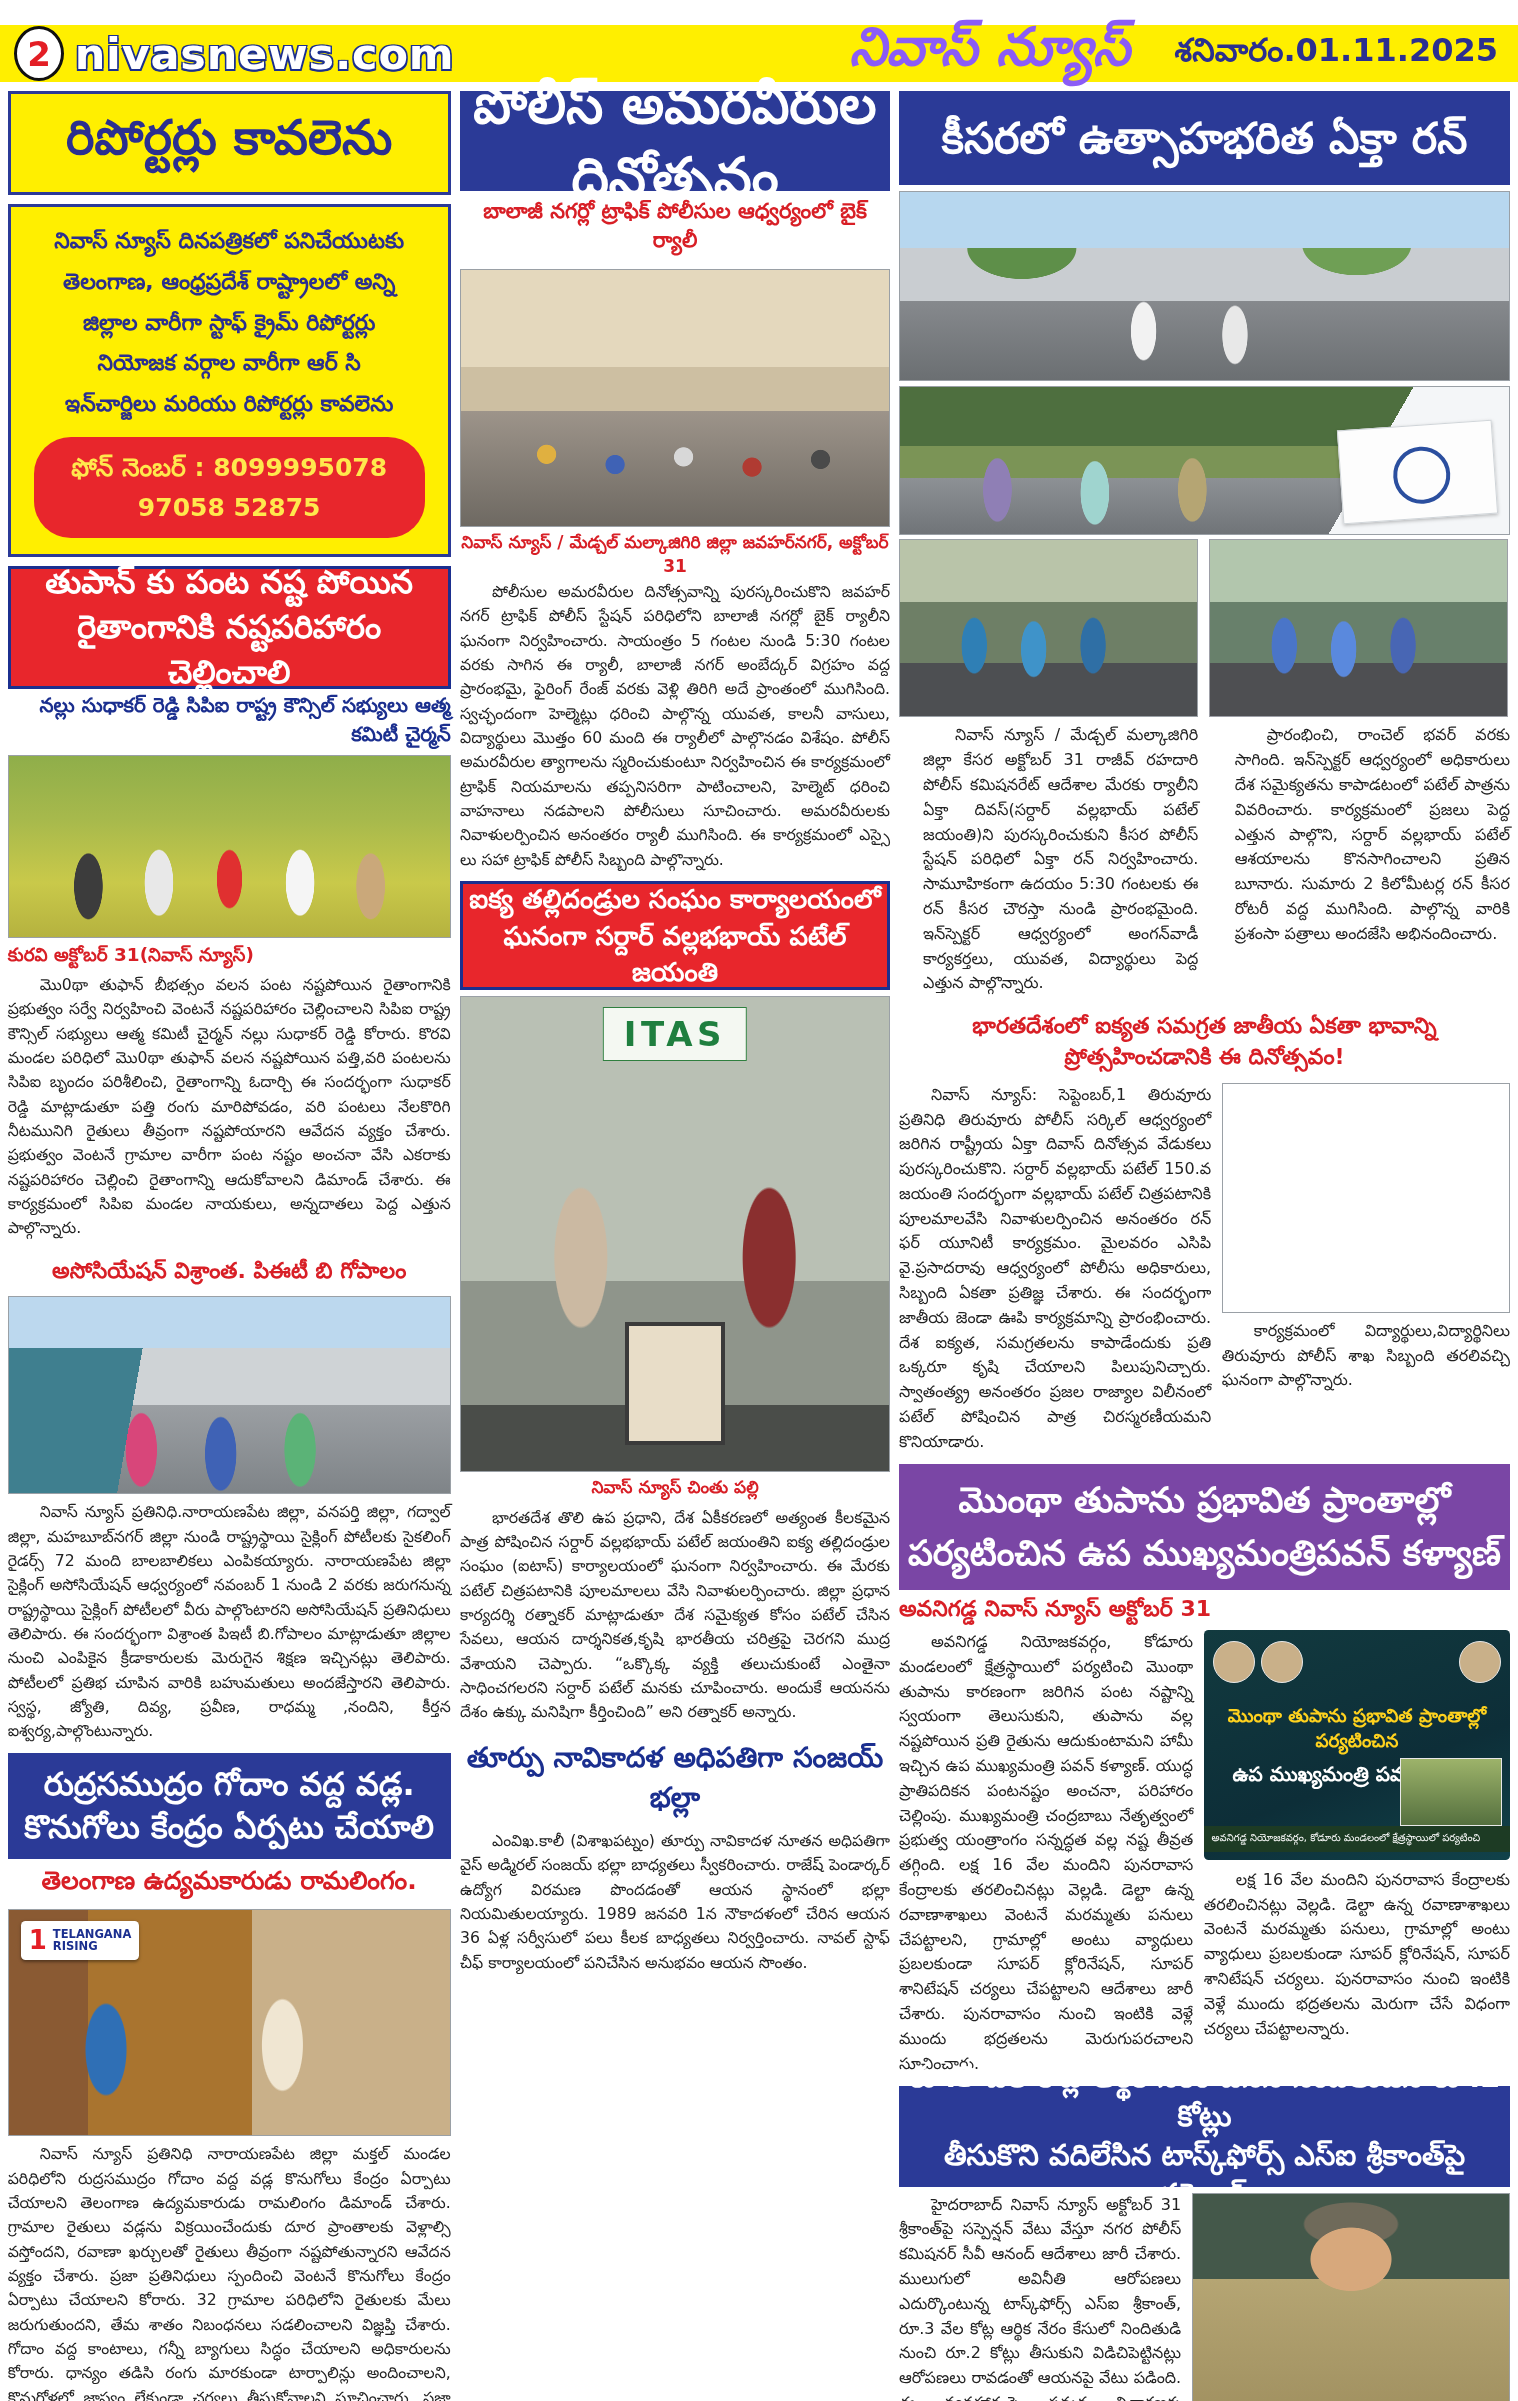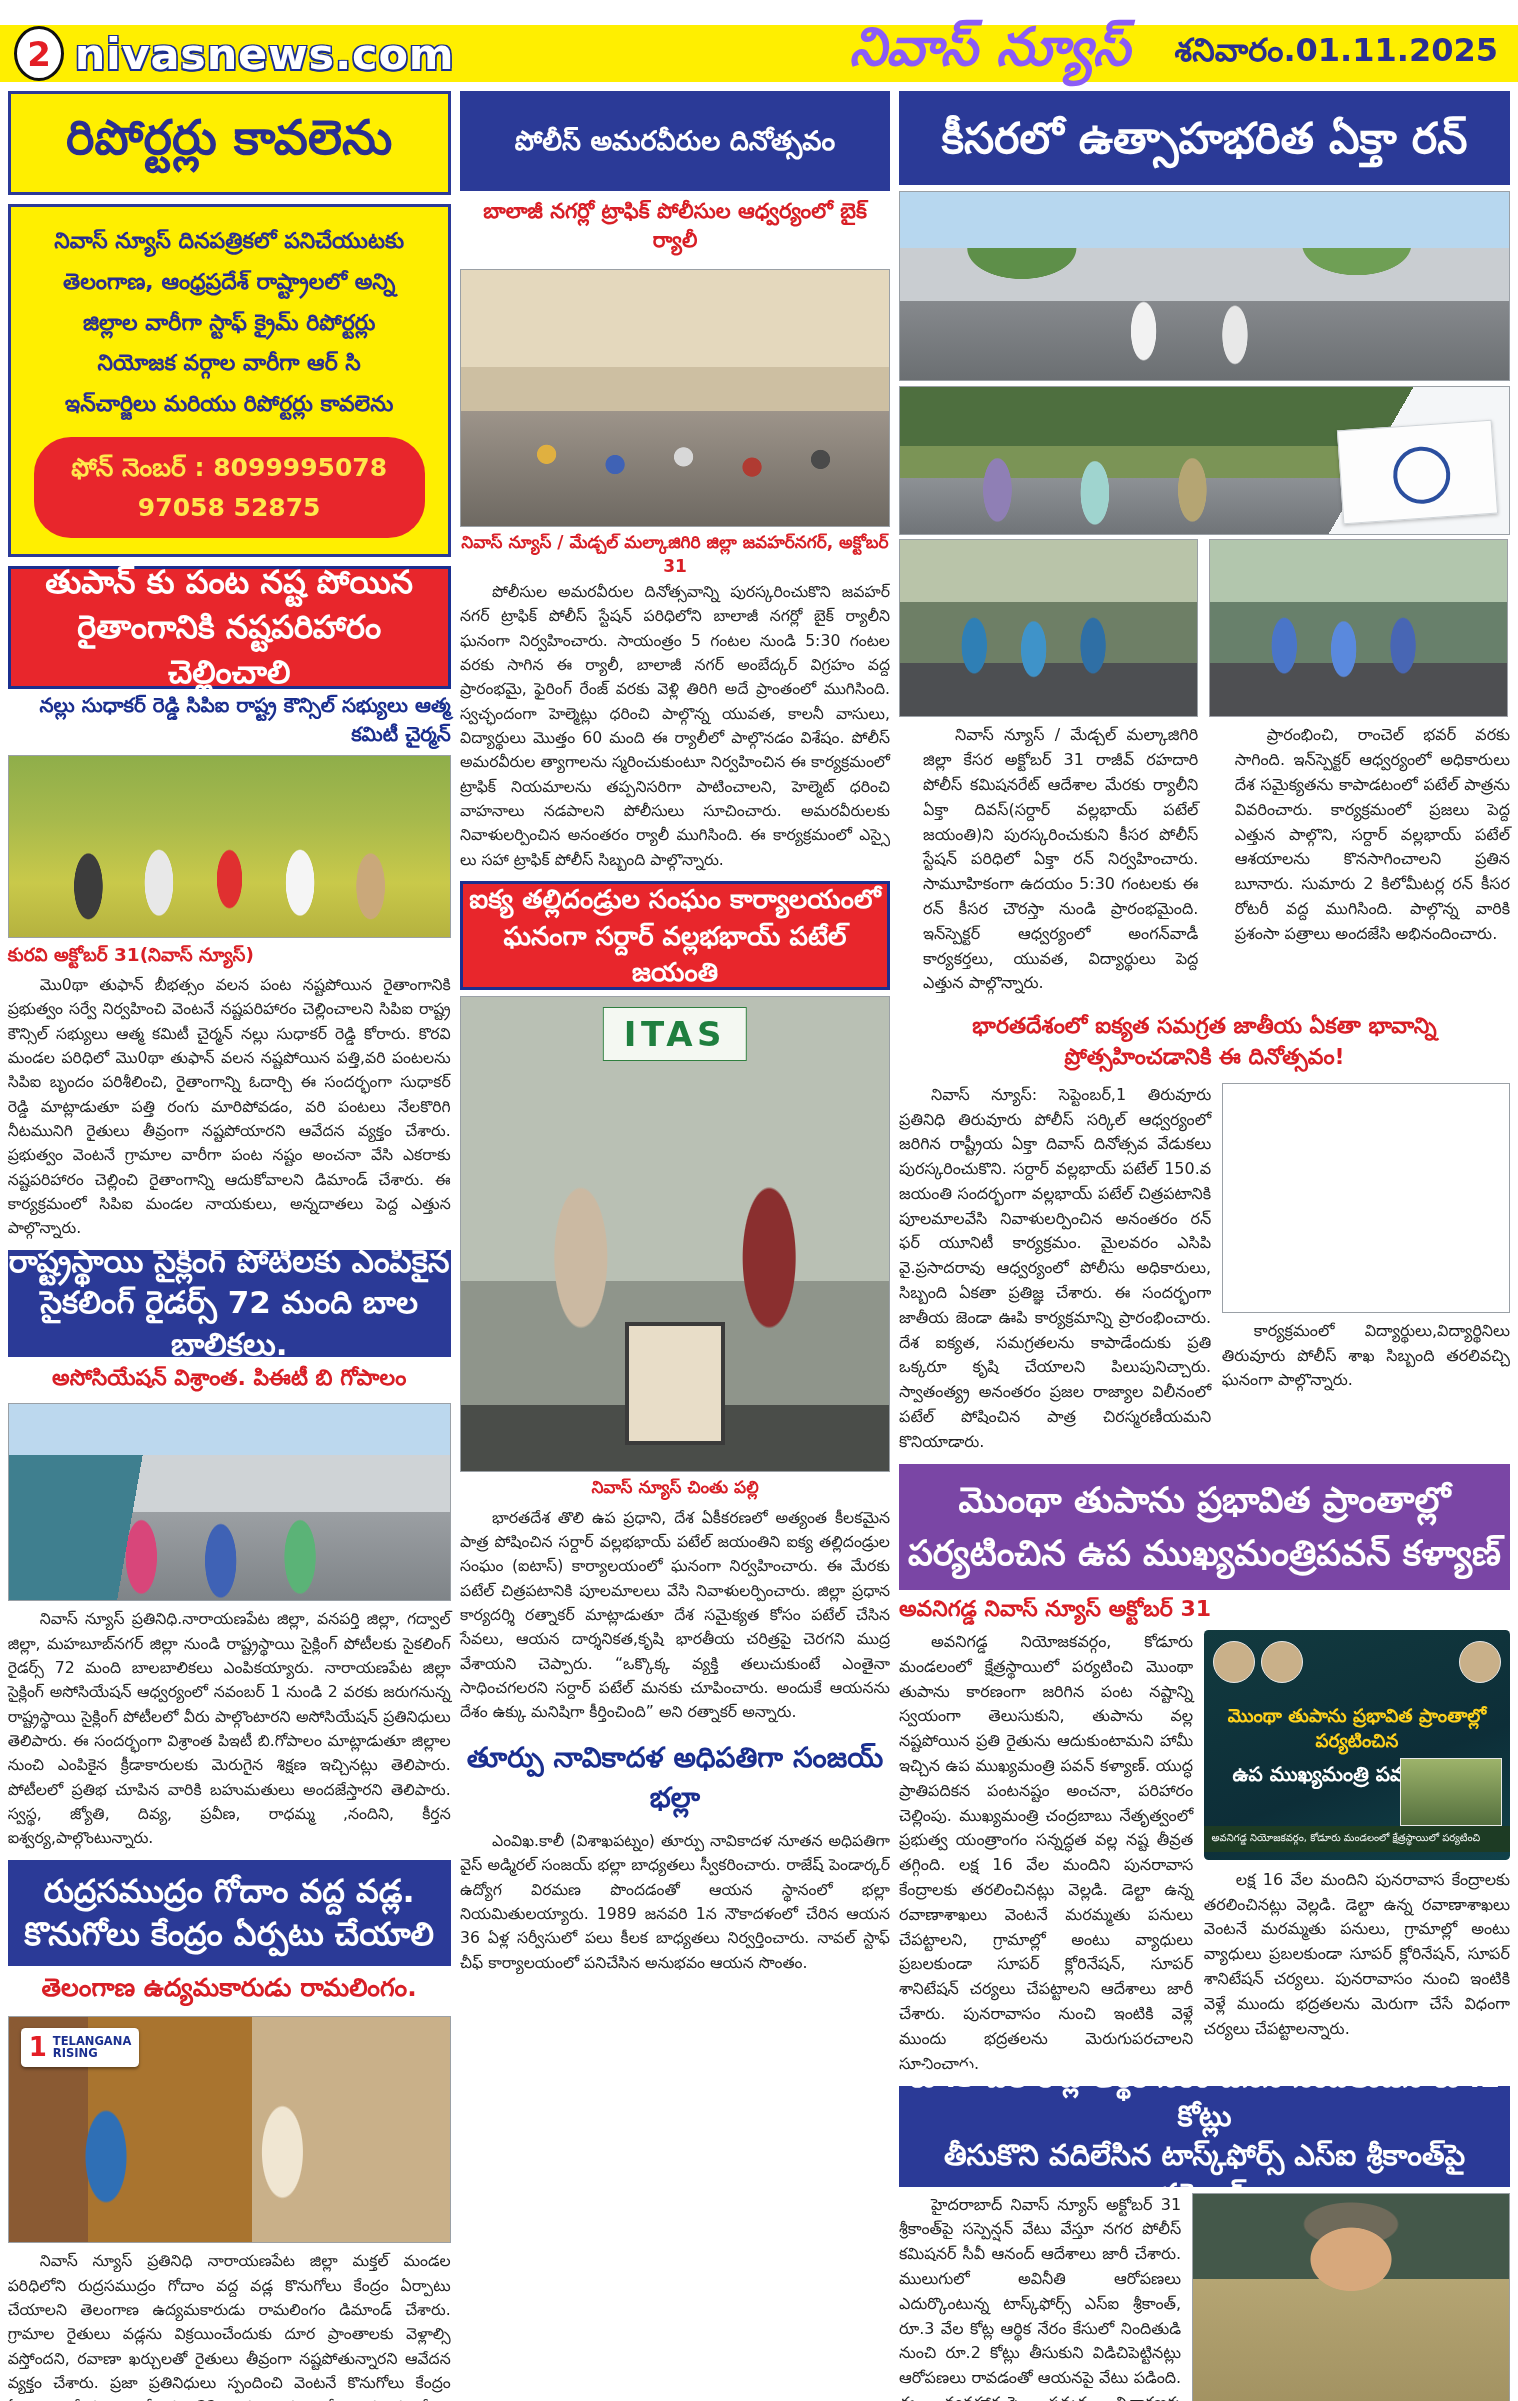--- a/index.html
+++ b/index.html
@@ -175,22 +175,20 @@
     <div class="gap"></div>
 
     <div class="redbox prelines" style="height:117px;font-size:32px;">తుపాన్ కు పంట నష్ట పోయిన
 రైతాంగానికి నష్టపరిహారం చెల్లించాలి</div>
     <div class="sub-blue">నల్లు సుధాకర్ రెడ్డి సిపిఐ రాష్ట్ర కౌన్సిల్ సభ్యులు ఆత్మ కమిటీ చైర్మన్</div>
     <div class="photo ph-field" style="height:183px;"></div>
     <div class="dateline">కురవి అక్టోబర్ 31(నివాస్ న్యూస్)</div>
     <div class="body-tx">మొ0థా తుఫాన్ బీభత్సం వలన పంట నష్టపోయిన రైతాంగానికి ప్రభుత్వం సర్వే నిర్వహించి వెంటనే నష్టపరిహారం చెల్లించాలని సిపిఐ రాష్ట్ర కౌన్సిల్ సభ్యులు ఆత్మ కమిటీ చైర్మన్ నల్లు సుధాకర్ రెడ్డి కోరారు.   కొరవి మండల పరిధిలో మొ0థా తుఫాన్ వలన నష్టపోయిన పత్తి,వరి పంటలను సిపిఐ బృందం పరిశీలించి, రైతాంగాన్ని ఓదార్చి ఈ సందర్భంగా సుధాకర్ రెడ్డి మాట్లాడుతూ పత్తి రంగు మారిపోవడం, వరి పంటలు నేలకొరిగి నీటమునిగి రైతులు తీవ్రంగా నష్టపోయారని ఆవేదన వ్యక్తం చేశారు. ప్రభుత్వం వెంటనే గ్రామాల వారీగా పంట నష్టం అంచనా వేసి ఎకరాకు నష్టపరిహారం చెల్లించి రైతాంగాన్ని ఆదుకోవాలని డిమాండ్ చేశారు. ఈ కార్యక్రమంలో సిపిఐ మండల నాయకులు, అన్నదాతలు పెద్ద ఎత్తున పాల్గొన్నారు.</div>
     <div class="gap"></div>
 
-    <div class="hbox prelines" style="height:107px;font-size:31px;">రాష్ట్రస్థాయి సైక్లింగ్ పోటీలకు ఎంపికైన
-సైకలింగ్ రైడర్స్ 72 మంది బాల బాలికలు.</div>
     <div class="sub-red">అసోసియేషన్ విశ్రాంత. పిఈటీ బి గోపాలం</div>
     <div class="photo ph-cycle" style="height:198px;"></div>
     <div class="gap" style="height:6.1px;"></div>
     <div class="body-tx">నివాస్ న్యూస్ ప్రతినిధి.నారాయణపేట జిల్లా, వనపర్తి జిల్లా, గద్వాల్ జిల్లా, మహబూబ్‌నగర్ జిల్లా నుండి రాష్ట్రస్థాయి సైక్లింగ్ పోటీలకు సైకలింగ్ రైడర్స్ 72 మంది బాలబాలికలు ఎంపికయ్యారు. నారాయణపేట జిల్లా సైక్లింగ్ అసోసియేషన్ ఆధ్వర్యంలో నవంబర్ 1 నుండి 2 వరకు జరుగనున్న రాష్ట్రస్థాయి సైక్లింగ్ పోటీలలో వీరు పాల్గొంటారని అసోసియేషన్ ప్రతినిధులు తెలిపారు. ఈ సందర్భంగా విశ్రాంత పిఇటీ బి.గోపాలం మాట్లాడుతూ జిల్లాల నుంచి ఎంపికైన క్రీడాకారులకు మెరుగైన శిక్షణ ఇచ్చినట్లు తెలిపారు. పోటీలలో ప్రతిభ చూపిన వారికి బహుమతులు అందజేస్తారని తెలిపారు. స్వస్థ, జ్యోతి, దివ్య, ప్రవీణ, రాధమ్మ ,నందిని, కీర్తన ఐశ్వర్య,పాల్గొంటున్నారు.</div>
     <div class="gap"></div>
 
     <div class="hbox prelines" style="height:106px;font-size:32px;">రుద్రసముద్రం గోదాం వద్ద వడ్ల.
 కొనుగోలు కేంద్రం ఏర్పటు చేయాలి</div>
     <div class="sub-red" style="font-size:25px;">తెలంగాణ ఉద్యమకారుడు రామలింగం.</div>
     <div class="photo ph-office" style="height:227px;">
@@ -198,21 +196,21 @@
         <span class="tg-one">1</span>
         <span class="tg-text">TELANGANA
 RISING</span>
       </div>
     </div>
     <div class="gap" style="height:6.1px;"></div>
     <div class="body-tx">నివాస్ న్యూస్ ప్రతినిధి నారాయణపేట జిల్లా మక్తల్ మండల పరిధిలోని రుద్రసముద్రం గోదాం వద్ద వడ్ల కొనుగోలు కేంద్రం ఏర్పాటు చేయాలని తెలంగాణ ఉద్యమకారుడు రామలింగం డిమాండ్ చేశారు. గ్రామాల రైతులు వడ్లను విక్రయించేందుకు దూర ప్రాంతాలకు వెళ్లాల్సి వస్తోందని, రవాణా ఖర్చులతో రైతులు తీవ్రంగా నష్టపోతున్నారని ఆవేదన వ్యక్తం చేశారు. ప్రజా ప్రతినిధులు స్పందించి వెంటనే కొనుగోలు కేంద్రం ఏర్పాటు చేయాలని కోరారు. 32 గ్రామాల పరిధిలోని రైతులకు మేలు జరుగుతుందని, తేమ శాతం నిబంధనలు సడలించాలని విజ్ఞప్తి చేశారు. గోదాం వద్ద కాంటాలు, గన్నీ బ్యాగులు సిద్ధం చేయాలని అధికారులను కోరారు. ధాన్యం తడిసి రంగు మారకుండా టార్పాలిన్లు అందించాలని, కొనుగోళ్లలో జాప్యం లేకుండా చర్యలు తీసుకోవాలని సూచించారు. ప్రజా పక్షాన పోరాటం కొనసాగిస్తామని హెచ్చరించారు.</div>
   </div>
 
   <div class="col col-mid">
-    <div class="hbox" style="height:100px;font-size:27px;">పోలీస్ అమరవీరుల దినోత్సవం</div>
+    <div class="hbox" style="height:100px;font-size:53px;">పోలీస్ అమరవీరుల దినోత్సవం</div>
     <div class="sub-red" style="font-size:21px;">బాలాజీ నగర్లో ట్రాఫిక్ పోలీసుల ఆధ్వర్యంలో బైక్ ర్యాలీ</div>
     <div class="gap" style="height:4.6px;"></div>
     <div class="photo ph-crowd" style="height:258px;"></div>
     <div class="caption">నివాస్ న్యూస్ / మేడ్చల్ మల్కాజిగిరి జిల్లా జవహర్‌నగర్, అక్టోబర్ 31</div>
     <div class="body-tx">పోలీసుల అమరవీరుల దినోత్సవాన్ని పురస్కరించుకొని జవహర్ నగర్ ట్రాఫిక్ పోలీస్ స్టేషన్ పరిధిలోని బాలాజీ నగర్లో బైక్ ర్యాలీని ఘనంగా నిర్వహించారు. సాయంత్రం 5 గంటల నుండి 5:30 గంటల వరకు సాగిన ఈ ర్యాలీ, బాలాజీ నగర్ అంబేద్కర్ విగ్రహం వద్ద ప్రారంభమై, ఫైరింగ్ రేంజ్ వరకు వెళ్లి తిరిగి అదే ప్రాంతంలో ముగిసింది. స్వచ్ఛందంగా హెల్మెట్లు ధరించి పాల్గొన్న యువత, కాలనీ వాసులు, విద్యార్థులు మొత్తం 60 మంది ఈ ర్యాలీలో పాల్గొనడం విశేషం. పోలీస్ అమరవీరుల త్యాగాలను స్మరించుకుంటూ నిర్వహించిన ఈ కార్యక్రమంలో ట్రాఫిక్ నియమాలను తప్పనిసరిగా పాటించాలని, హెల్మెట్ ధరించి వాహనాలు నడపాలని పోలీసులు సూచించారు. అమరవీరులకు నివాళులర్పించిన అనంతరం ర్యాలీ ముగిసింది. ఈ కార్యక్రమంలో ఎస్సై లు సహా ట్రాఫిక్ పోలీస్ సిబ్బంది పాల్గొన్నారు.</div>
     <div class="gap"></div>
 
     <div class="redbox prelines" style="height:103px;font-size:26px;border-width:3.1px;">ఐక్య తల్లిదండ్రుల సంఘం కార్యాలయంలో
 ఘనంగా సర్దార్ వల్లభభాయ్ పటేల్ జయంతి</div>
     <div class="gap" style="height:6.1px;"></div>

